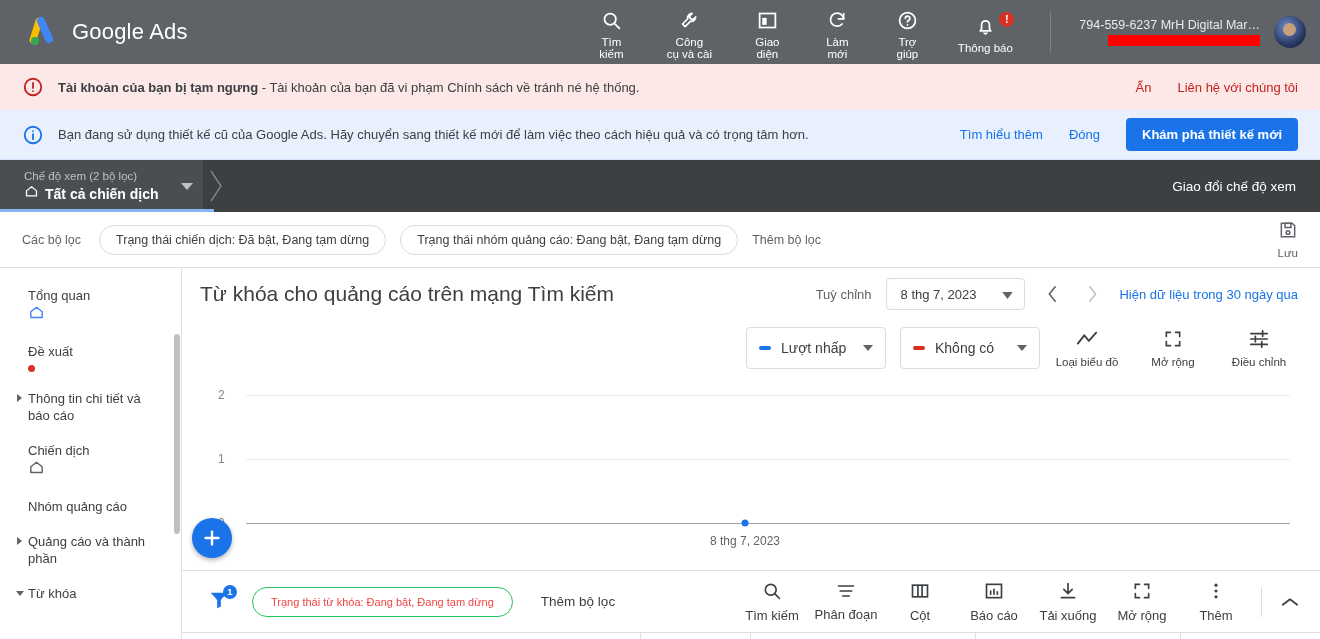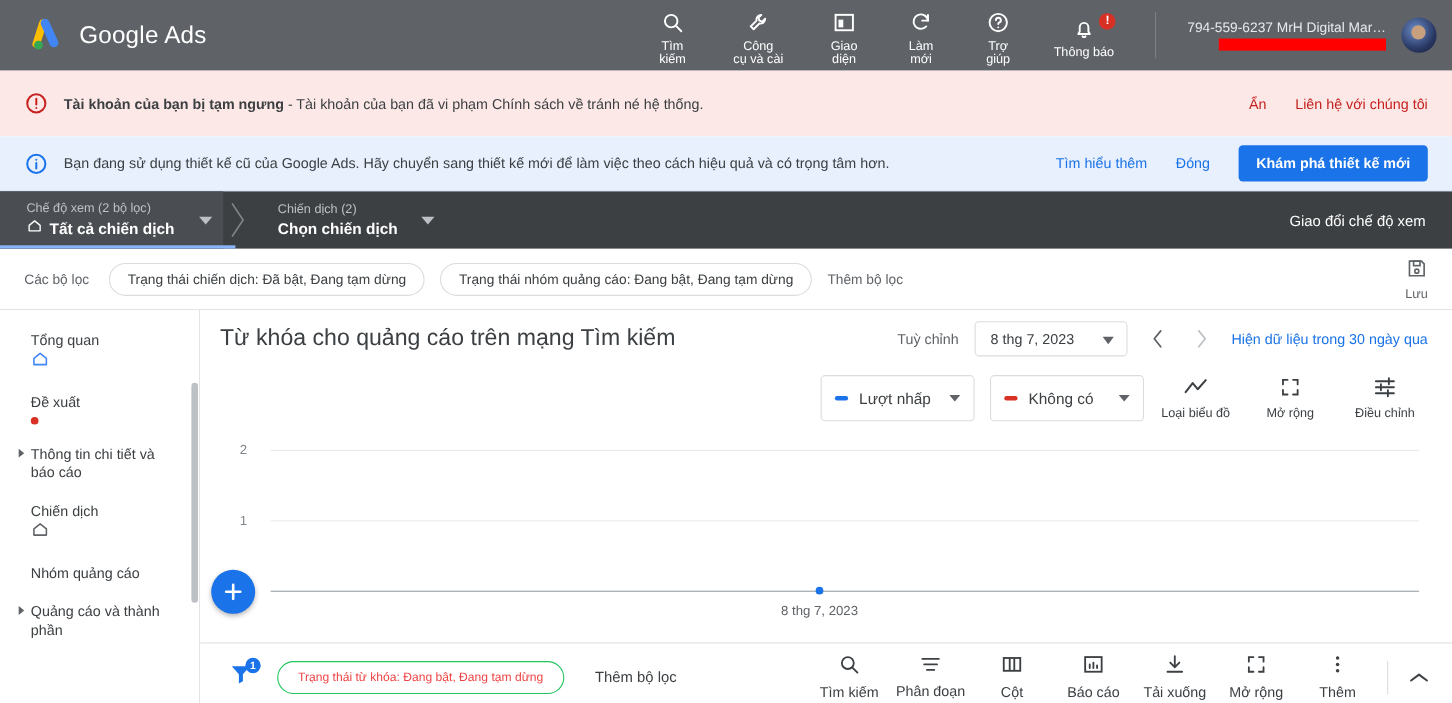--- a/index.html
+++ b/index.html
@@ -45,21 +45,21 @@
     width: 32px; height: 32px; border-radius: 50%;
     background: radial-gradient(circle at 40% 35%, #6d8ec9 0%, #2a3a66 60%, #11182e 100%);
     position: relative; overflow: hidden; flex: none;
   }
   .avatar::after {
     content: ""; position: absolute; left: 9px; top: 7px; width: 13px; height: 13px;
     border-radius: 50%; background: #c9a07e;
   }
 
   
-  .banner { display: flex; align-items: center; height: 60px; padding: 0 22px; font-size: 13px; }
+  .banner { display: flex; align-items: center; height: 46px; padding: 0 22px; font-size: 13px; }
   .banner.red { background: #fce8e6; }
   .banner.blue { background: #e8f0fe; border-bottom: 1px solid #d2e3fc; height: 50px; }
   .banner .bic { width: 22px; height: 22px; flex: none; margin-right: 14px; }
   .banner-msg { color: #3c4043; }
   .banner.red .banner-msg strong { font-weight: bold; }
   .banner-actions { margin-left: auto; display: flex; align-items: center; gap: 26px; }
   .lnk { font-size: 13px; cursor: pointer; }
   .lnk.red { color: #c5221f; }
   .lnk.blue { color: #1a73e8; }
   .btn-primary {
@@ -370,27 +370,20 @@
       </span>
     </span>
     <span class="crumb-caret"></span>
     <span class="crumb-underline"></span>
   </div>
   <span class="crumb-sep">
     <svg width="14" height="34" viewBox="0 0 14 34" fill="none" stroke="#80868b" stroke-width="1.4">
       <path d="M2 2 L12 17 L2 32"></path>
     </svg>
   </span>
-  <div class="crumb">
-    <span class="crumb-txt">
-      <span class="crumb-sub">Chiến dịch (2)</span>
-      <span class="crumb-main">Chọn chiến dịch</span>
-    </span>
-    <span class="crumb-caret"></span>
-  </div>
   <span class="change-view">Giao đổi chế độ xem</span>
 </div>
 
 <div class="filterbar">
   <span class="filter-label">Các bộ lọc</span>
   <span class="chip">Trạng thái chiến dịch: Đã bật, Đang tạm dừng</span>
   <span class="chip">Trạng thái nhóm quảng cáo: Đang bật, Đang tạm dừng</span>
   <span class="add-filter">Thêm bộ lọc</span>
   <span class="save-box">
     <span>
@@ -432,20 +425,24 @@
             </svg>
         </span>
       </div>
       <div class="side-item">
         <span class="txt">Nhóm quảng cáo</span>
       </div>
       <div class="side-item">
         <span class="side-arrow"></span>
         <span class="txt">Quảng cáo và thành phần</span>
       </div>
+      <div class="side-item">
+        <span class="side-arrow down"></span>
+        <span class="txt">Từ khóa</span>
+      </div>
     </div>
     <div class="side-scroll"></div>
   </div>
 
   <div class="main">
 
     <div class="page-head">
       <span class="page-title">Từ khóa cho quảng cáo trên mạng Tìm kiếm</span>
       <span class="daterow">
         <span class="dr-label">Tuỳ chỉnh</span>

